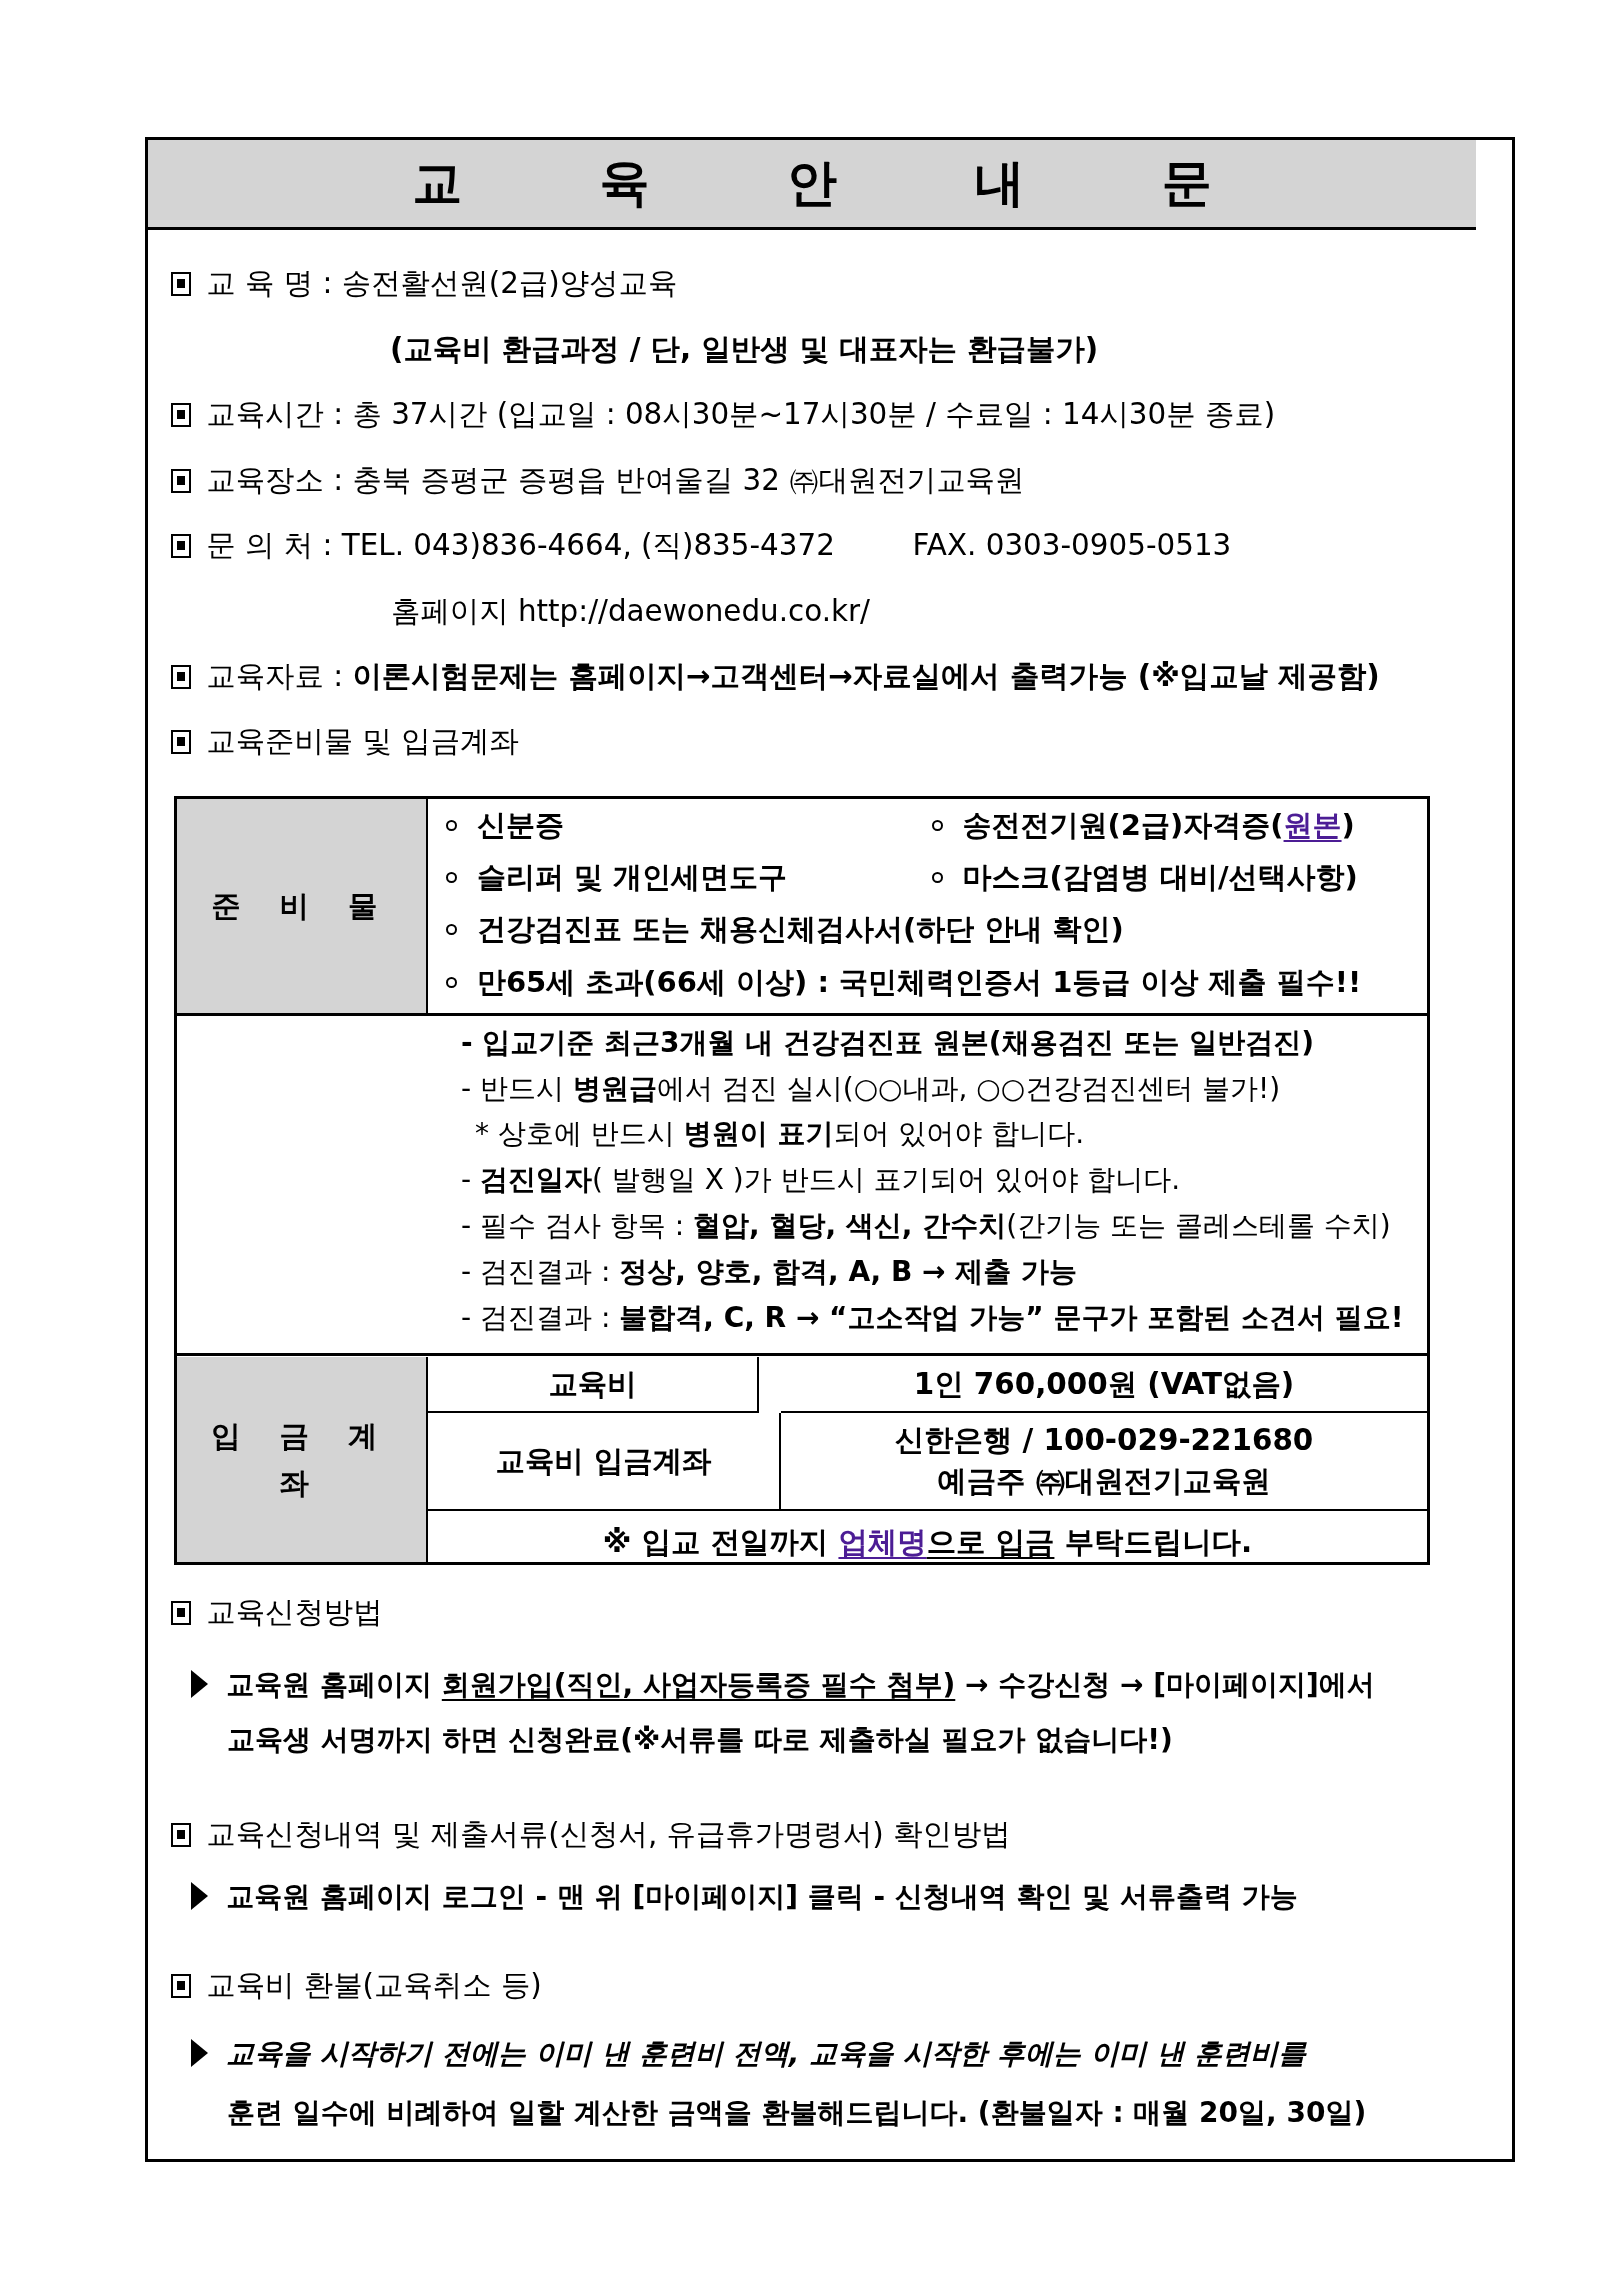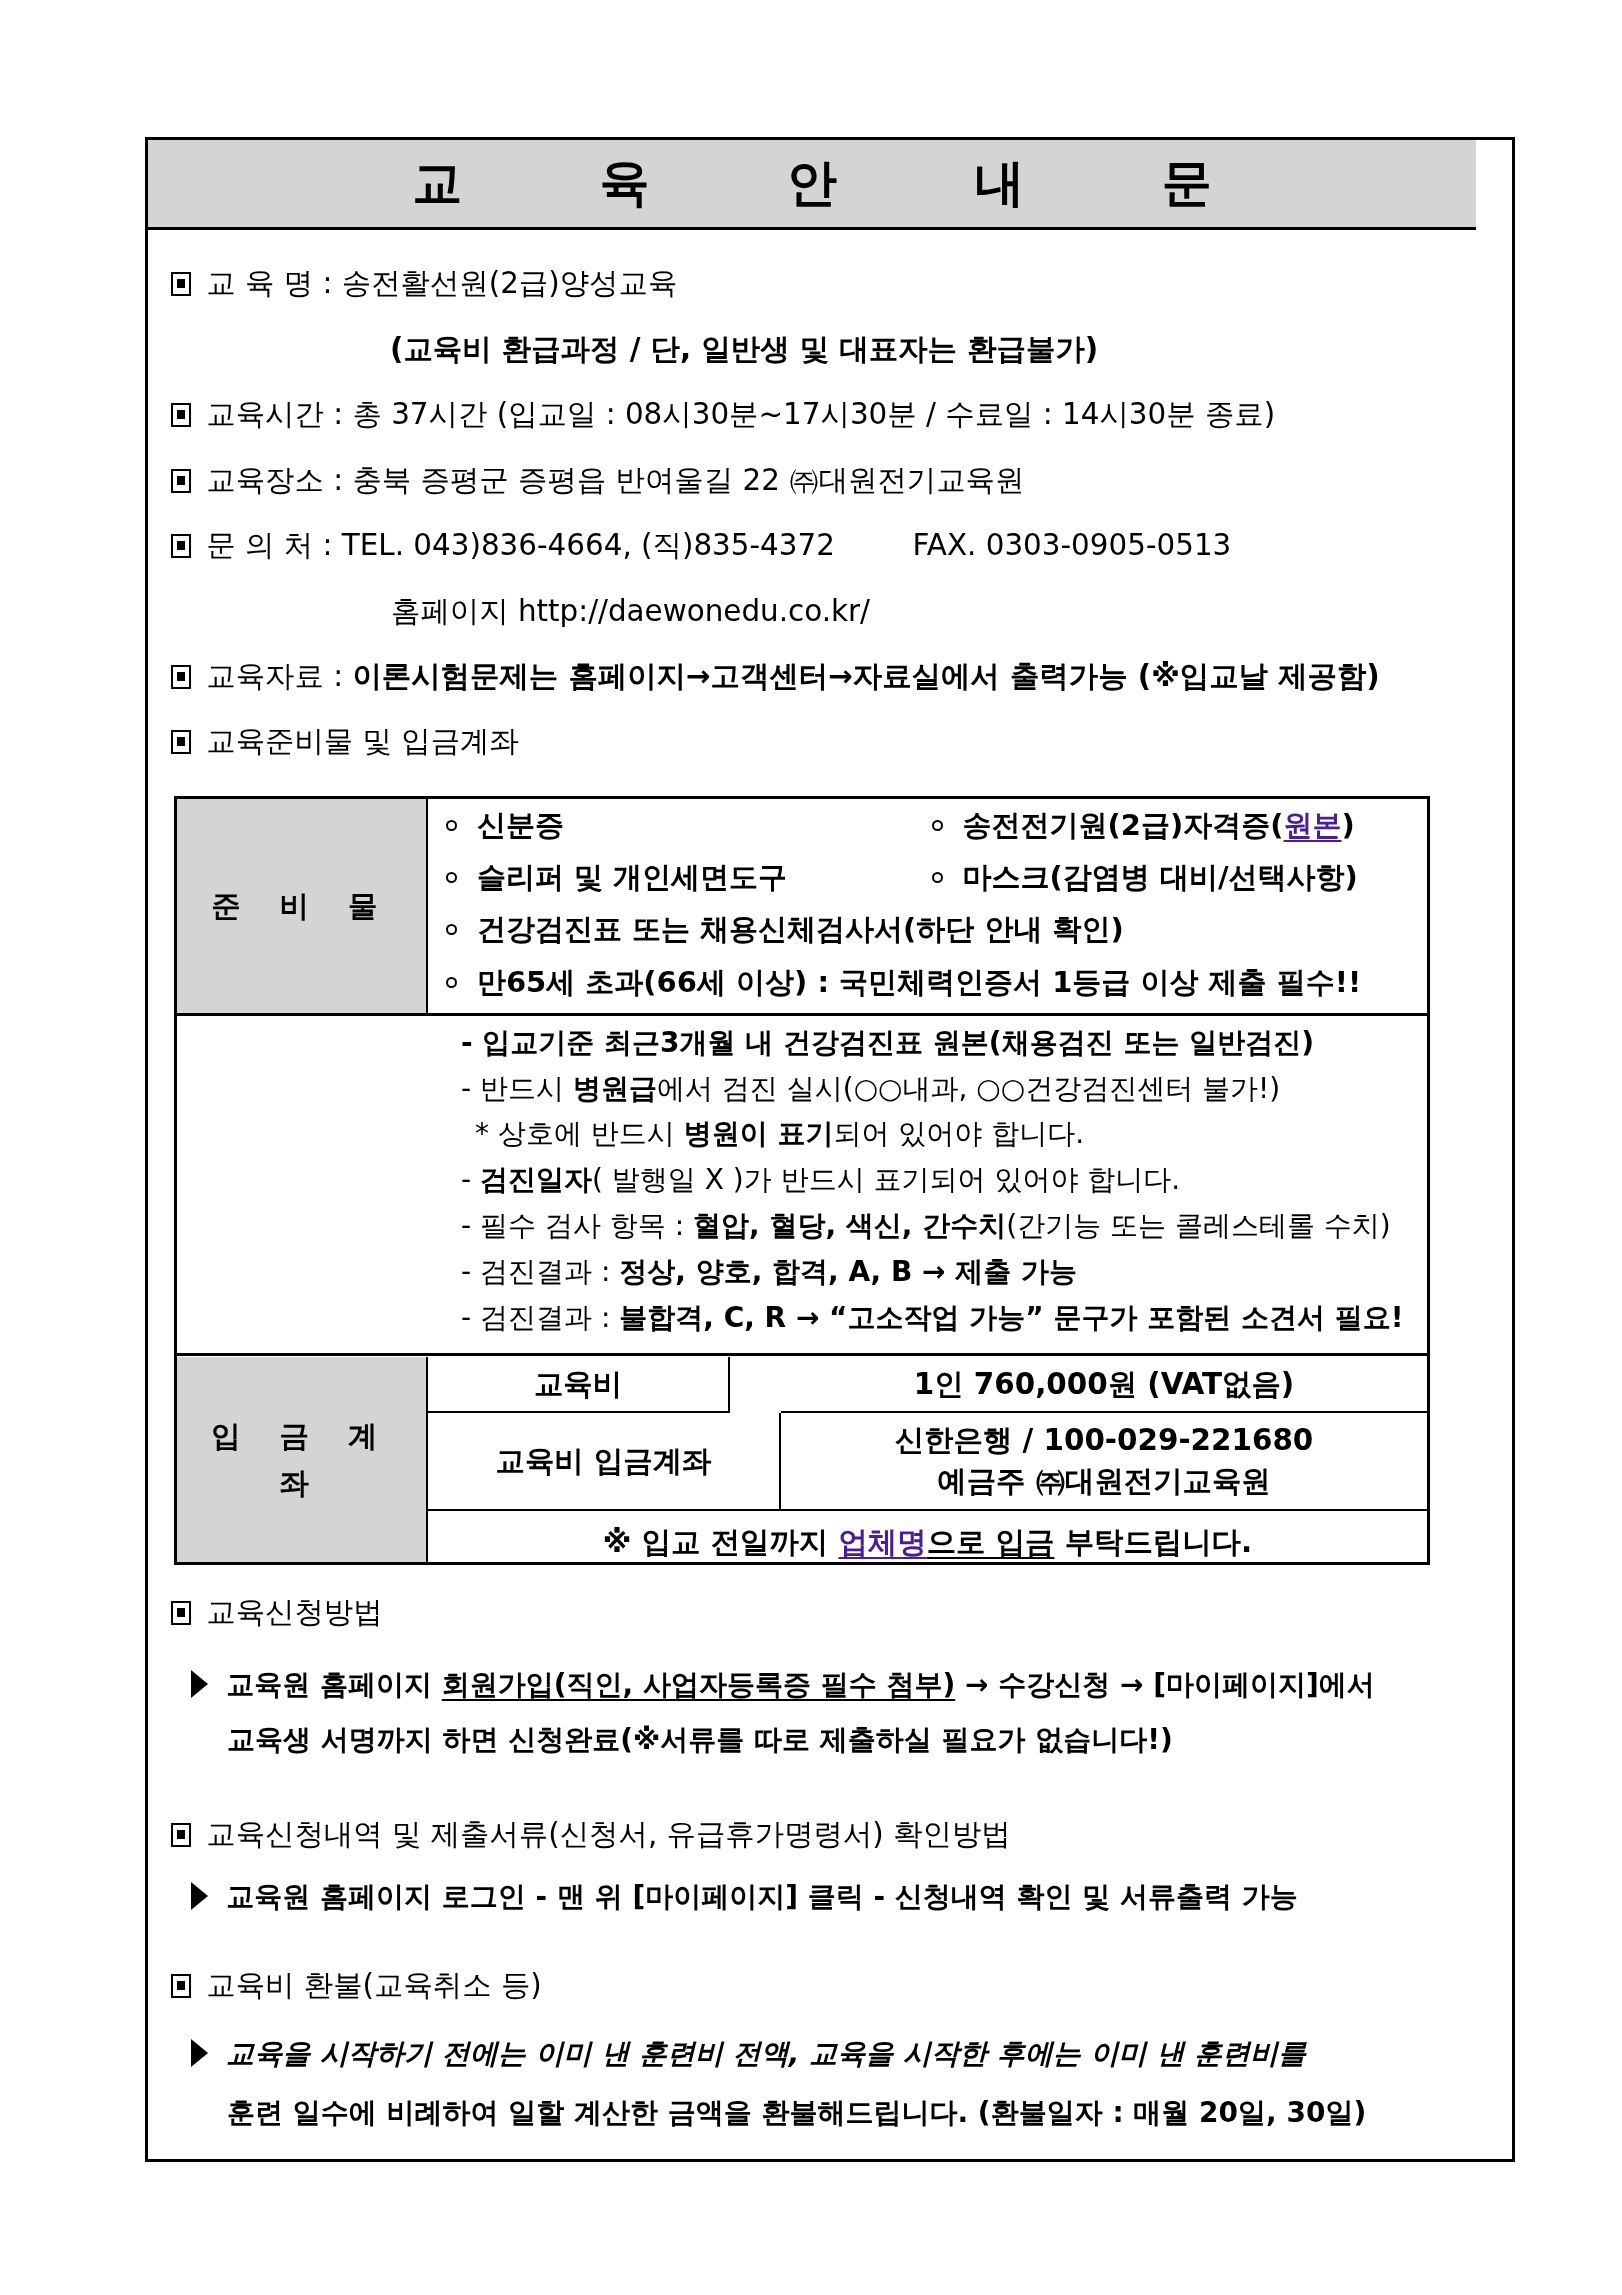--- a/index.html
+++ b/index.html
@@ -42,21 +42,21 @@
 
   <div class="line b" style="top:190px; left:242px;">(교육비 환급과정 / 단, 일반생 및 대표자는 환급불가)</div>
 
   <div class="line" style="top:255px;">
     <span class="sq"></span><span>교육시간 :</span>
     <span>총 37시간 (입교일 : 08시30분~17시30분 / 수료일 : 14시30분 종료)</span>
   </div>
 
   <div class="line" style="top:321px;">
     <span class="sq"></span><span>교육장소 :</span>
-    <span>충북 증평군 증평읍 반여울길 22 ㈜대원전기교육원</span>
+    <span>충북 증평군 증평읍 반여울길 32 ㈜대원전기교육원</span>
   </div>
 
   <div class="line" style="top:386px;">
     <span class="sq"></span><span>문 의 처 :</span>
     <span>TEL. 043)836-4664, (직)835-4372</span>
     <span style="display:inline-block; width:59px;"></span>
     <span>FAX. 0303-0905-0513</span>
   </div>
 
   <div class="line" style="top:452px; left:243px;">
@@ -99,21 +99,21 @@
         <div class="hc" style="top:237px; left:33px;"><span>- 검진결과 : </span><span class="b">정상, 양호, 합격, A, B → 제출 가능</span><span></span></div>
         <div class="hc" style="top:283px; left:33px;"><span>- 검진결과 : </span><span class="b">불합격, C, R → “고소작업 가능” 문구가 포함된 소견서 필요!</span><span></span></div>
       </div>
     </div>
 
     <div class="row" style="top:558px; height:205px;">
       <div class="rh">
         <span class="label-spaced">입 금 계 좌</span>
       </div>
       <div class="rc">
-        <div class="cell" style="left:0; top:0; width:302px; height:56px; border-right:2px solid #000; border-bottom:2.6px solid #000;">
+        <div class="cell" style="left:0; top:0; width:331px; height:56px; border-right:2px solid #000; border-bottom:2.6px solid #000;">
             <span>교육비</span>
           </div>
         <div class="cell" style="left:353px; top:0; right:0; height:56px; border-bottom:2.6px solid #000;">
             <span>1인 760,000원 (VAT없음)</span>
           </div>
         <div class="cell" style="left:0; top:56px; width:353px; height:98px; border-right:2px solid #000; border-bottom:2.6px solid #000;">
             <span>교육비 입금계좌</span>
           </div>
         <div class="cell" style="left:353px; top:56px; right:0; height:98px; border-bottom:2.6px solid #000; flex-direction:column;">
           <span>신한은행 / 100-029-221680</span>

